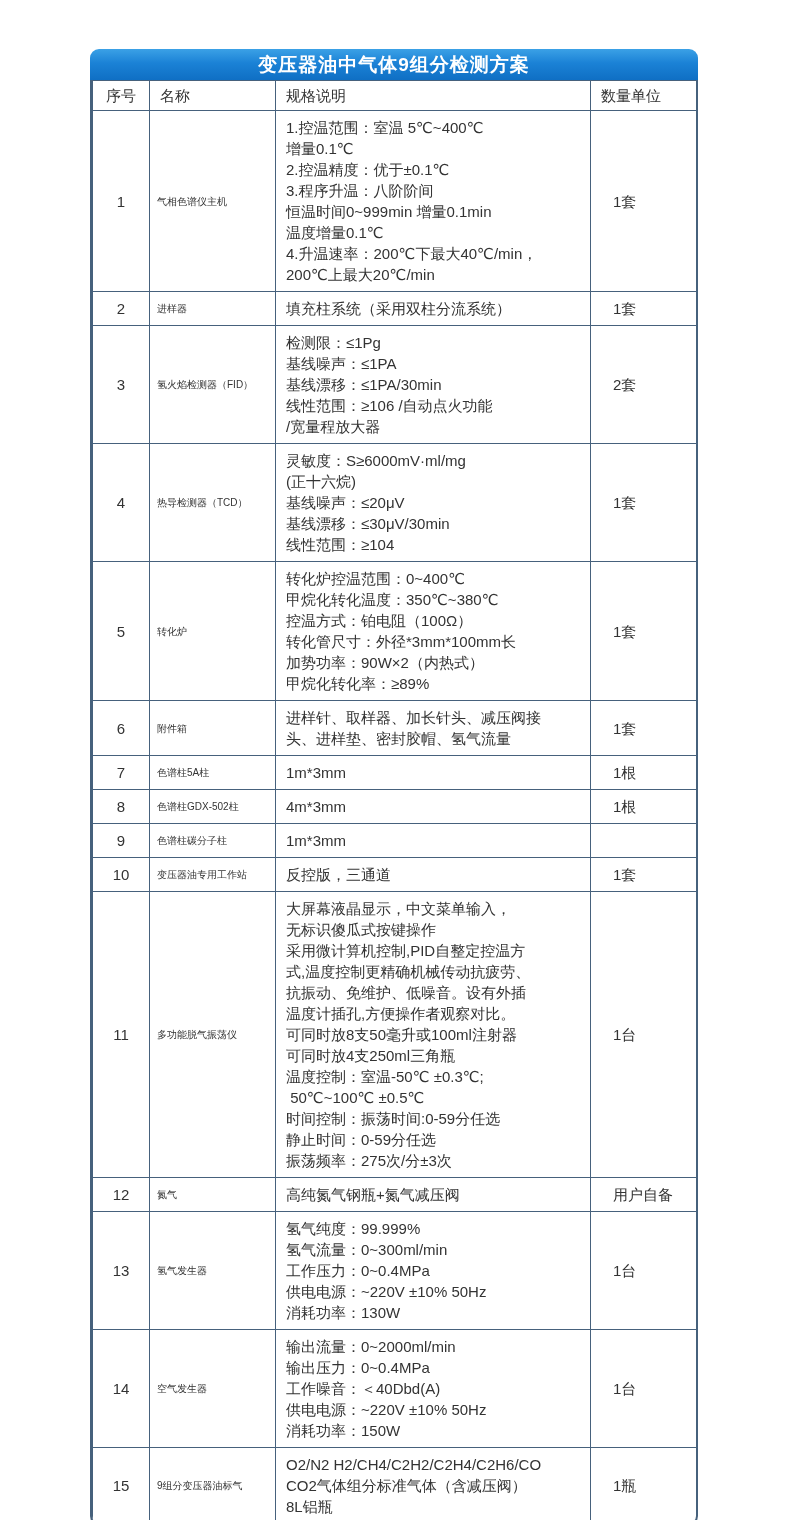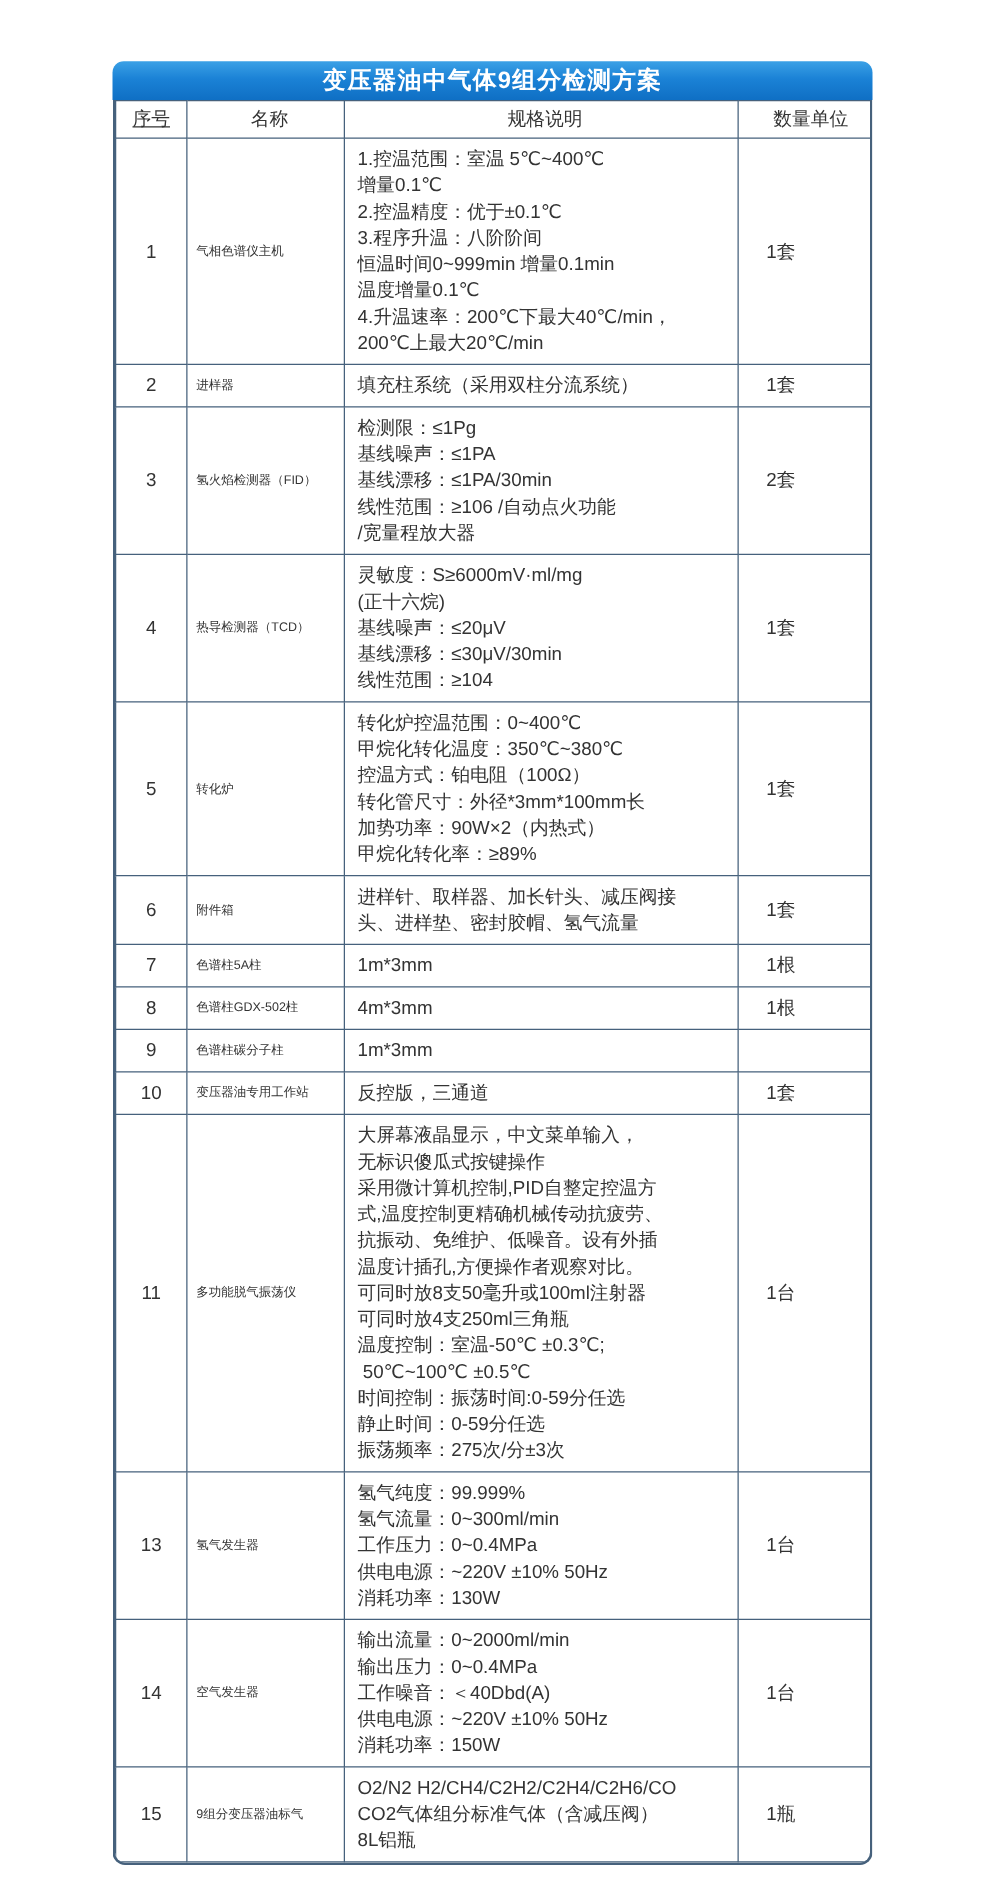--- a/index.html
+++ b/index.html
@@ -42,25 +42,25 @@
     border: 1px solid #46617c;
     color: #333333;
     vertical-align: middle;
     font-size: 15px;
     line-height: 21px;
     padding: 5px 4px;
     overflow: hidden;
   }
   thead th {
     font-weight: normal;
-    text-align: center;
+    text-align: left;
     height: 30px;
     padding: 3px 4px 3px 10px;
   }
-  th.h-no { text-align: center; padding-left: 4px; text-decoration: underline; }
+  th.h-no { text-align: center; padding-left: 4px; }
   td.c-no  { text-align: center; }
   td.c-name { padding-left: 7px; font-size: 10px; }
   td.c-spec { padding: 6px 6px 6px 10px; }
   td.c-qty  { padding-left: 22px; }
   td.c-spec div { white-space: pre-wrap; }
 </style>
 </head>
 <body>
 
 <div class="card">
@@ -197,20 +197,28 @@
               <div>可同时放4支250ml三角瓶</div>
               <div>温度控制：室温-50℃ ±0.3℃;</div>
               <div> 50℃~100℃ ±0.5℃</div>
               <div>时间控制：振荡时间:0-59分任选</div>
               <div>静止时间：0-59分任选</div>
               <div>振荡频率：275次/分±3次</div>
             </td>
             <td class="c-qty">1台</td>
           </tr>
           <tr>
+            <td class="c-no">12</td>
+            <td class="c-name">氮气</td>
+            <td class="c-spec">
+              <div>高纯氮气钢瓶+氮气减压阀</div>
+            </td>
+            <td class="c-qty">用户自备</td>
+          </tr>
+          <tr>
             <td class="c-no">13</td>
             <td class="c-name">氢气发生器</td>
             <td class="c-spec">
               <div>氢气纯度：99.999%</div>
               <div>氢气流量：0~300ml/min</div>
               <div>工作压力：0~0.4MPa</div>
               <div>供电电源：~220V ±10% 50Hz</div>
               <div>消耗功率：130W</div>
             </td>
             <td class="c-qty">1台</td>

